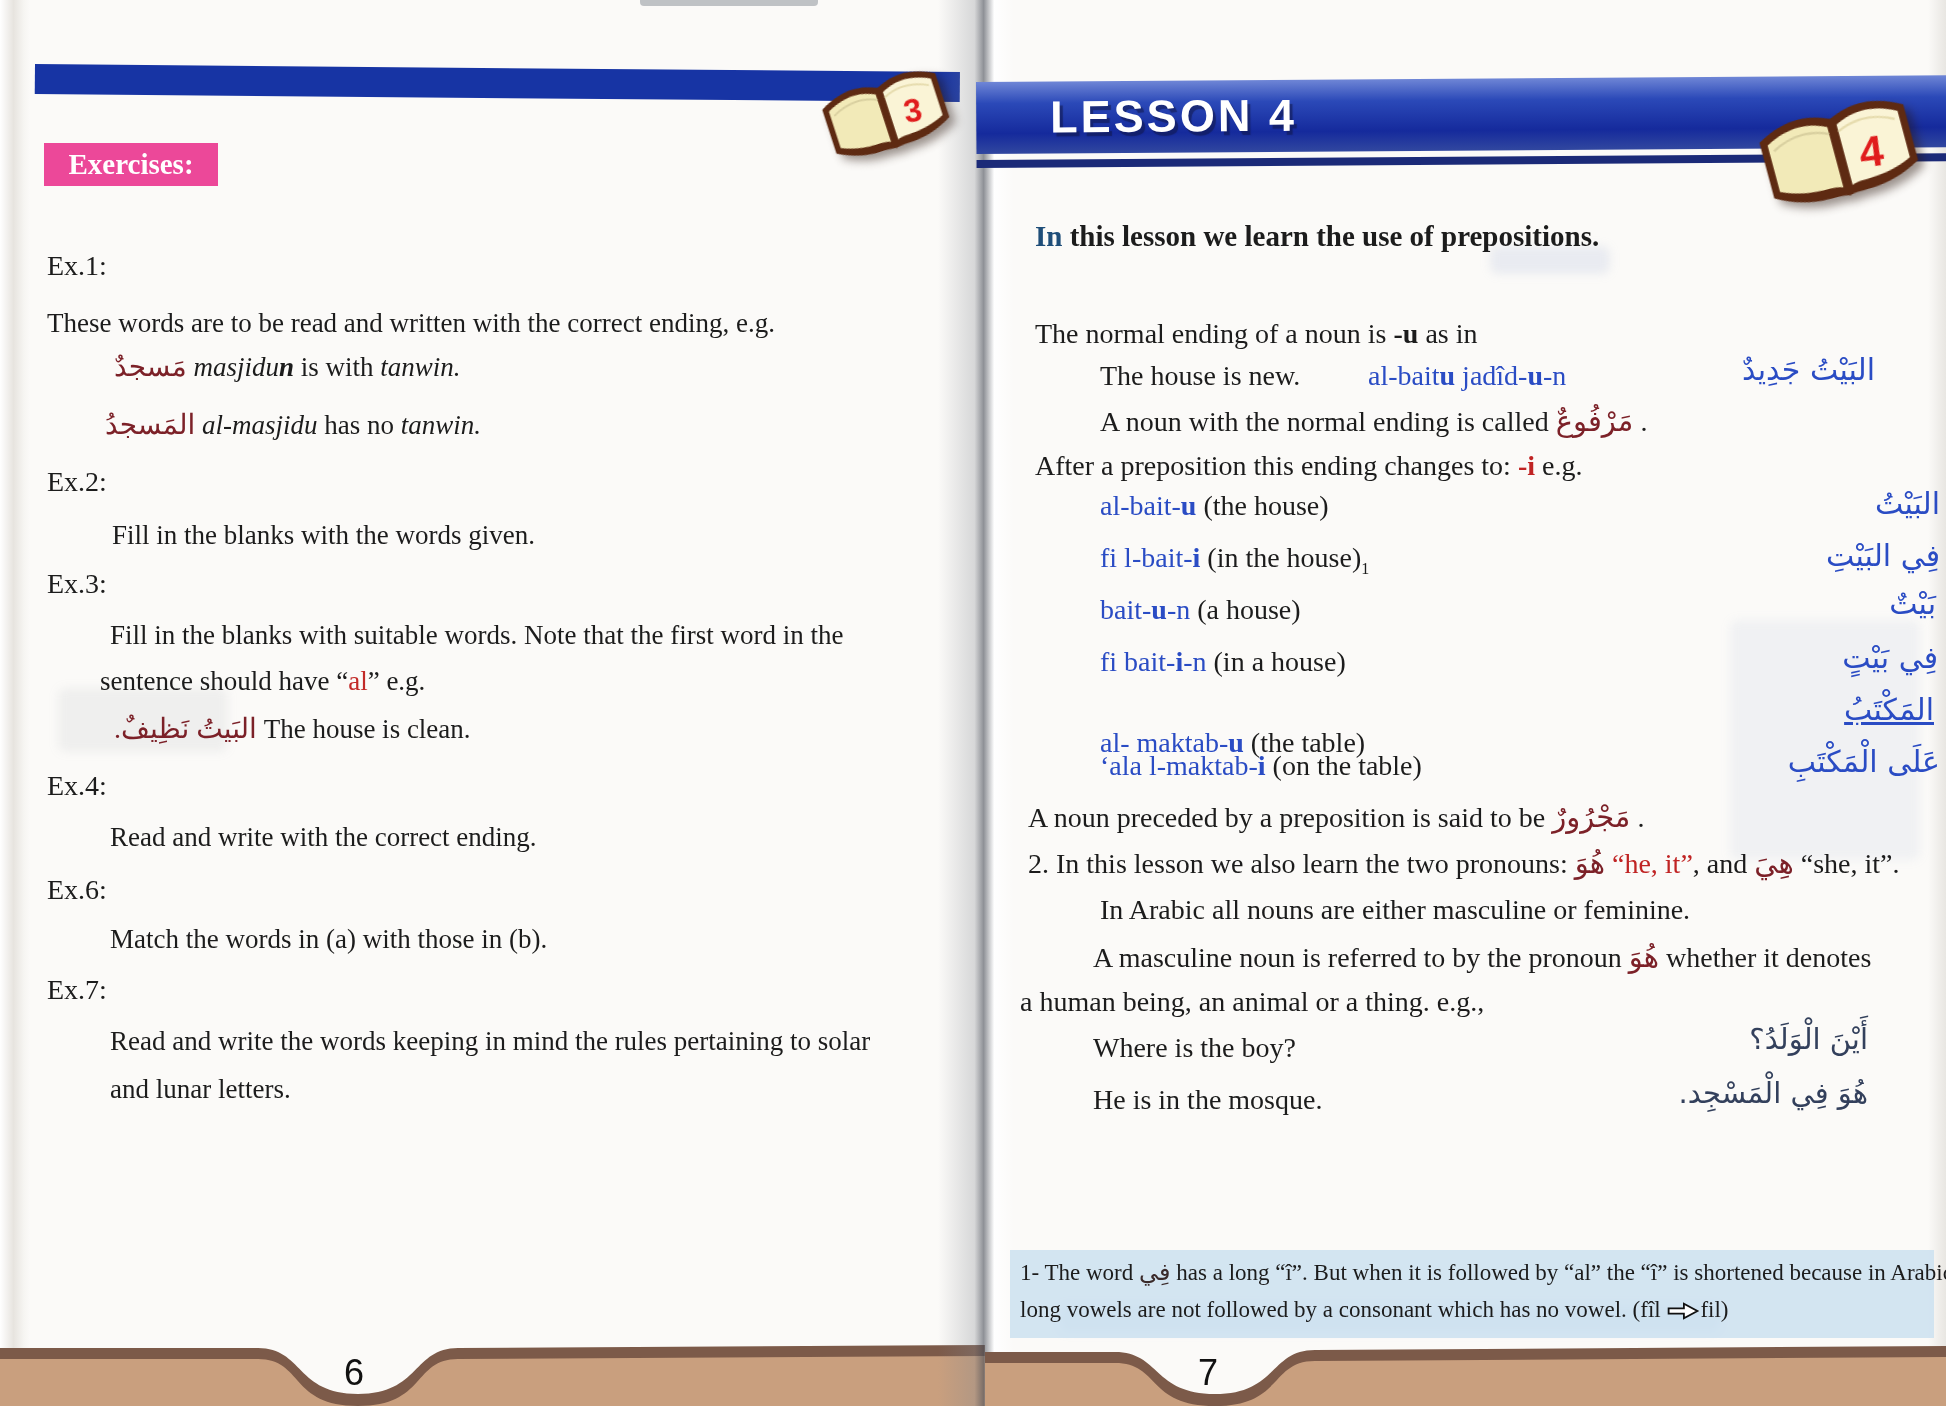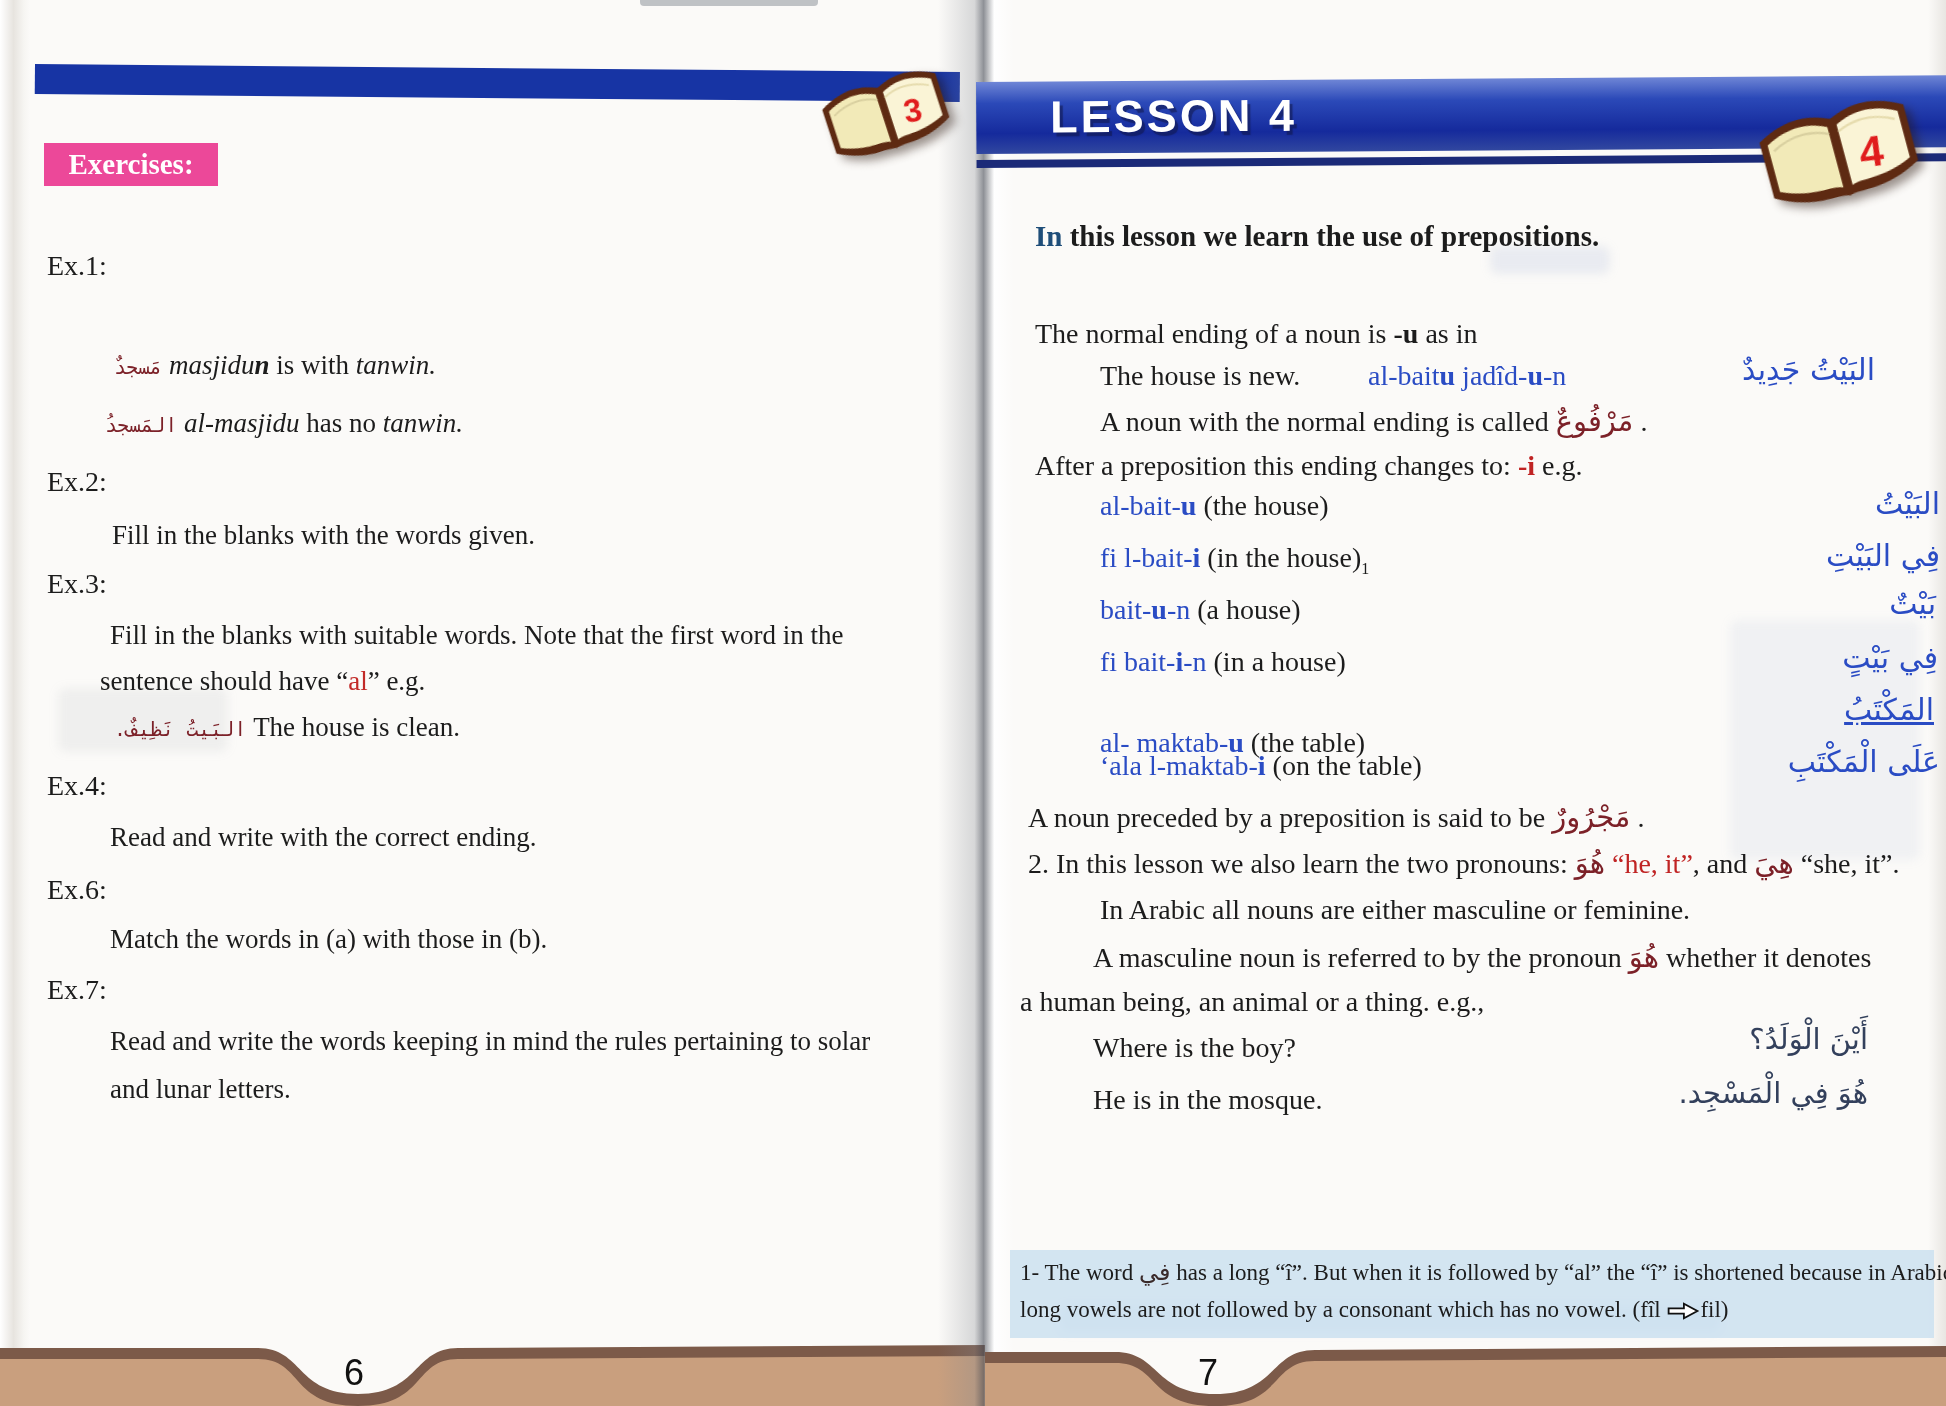--- a/index.html
+++ b/index.html
@@ -17,21 +17,21 @@
   .ghost{filter:blur(5px);border-radius:8px;}
   
   .bar-left{left:35px;top:64px;width:925px;height:30px;background:#1734a4;
      transform:rotate(.5deg);transform-origin:left top;}
   .redbox{left:44px;top:143px;width:174px;height:43px;background:#ec4899;
      display:flex;align-items:center;justify-content:center;}
   .redbox span{color:#fff;font-weight:bold;font-size:29px;}
   .exlabel{font-size:28px;}
   .lbody{font-size:27px;}
   .it{font-style:italic;}
-  .arL{font-family:Liberation Mono, monospace;font-size:20px;color:#7c2128;}
+  .arL{font-family:Liberation Serif, serif;font-size:28px;color:#7c2128;}
   .red{color:#c22a28;}
   
   .lesson-band{left:976px;top:82px;width:970px;transform:rotate(-.4deg);transform-origin:left top;}
   .lesson-bar{width:100%;height:72px;
      background:linear-gradient(180deg,#6f86d6 0%,#2b49b8 30%,#152a9c 72%,#31479f 100%);
      position:relative;}
   .lesson-bar .title{position:absolute;left:74px;top:10px;color:#fff;
      font-family:"Liberation Sans",sans-serif;font-weight:bold;font-size:45px;letter-spacing:3px;
      text-shadow:3px 4px 1px rgba(16,22,70,.55);}
   .lesson-underline{width:100%;height:8px;background:#1b2a78;margin-top:6px;}
@@ -74,20 +74,21 @@
   <svg class="abs icon-book" style="left:820px;top:64px;width:134px;height:106px;transform:rotate(-18deg);" viewBox="0 0 140 100">
     <path d="M8,22 C40,4 60,14 70,18 C80,14 100,4 132,22 L132,70 C100,88 80,80 70,84 C60,80 40,88 8,70 Z" fill="#5e2a12"></path>
     <path d="M14,26 C40,12 58,20 66,24 L66,76 C58,72 40,78 14,66 Z" fill="#f2eab8"></path>
     <path d="M126,26 C100,12 82,20 74,24 L74,76 C82,72 100,78 126,66 Z" fill="#faf4d6"></path>
     <path d="M18,32 C40,20 58,26 66,30" fill="none" stroke="#d9d0a0" stroke-width="2"></path>
     <path d="M122,32 C100,20 82,26 74,30" fill="none" stroke="#e6dcae" stroke-width="2"></path>
     <text x="88" y="62" font-family="Liberation Sans, sans-serif" font-size="34" font-weight="bold" fill="#e01d1d" transform="rotate(8 88 52)">3</text>
   </svg>
 
   <div class="abs exlabel" style="left:47px;top:250px;">Ex.1:</div>
+  <div class="abs lbody" style="left:47px;top:308px;">These words are to be read and written with the correct ending, e.g.</div>
 
   <div class="abs lbody" style="left:114px;top:350px;">
     <span class="arL">مَسجدٌ</span>
     <span> </span>
     <span class="it">masjidu</span><span class="it bb">n</span><span> is with </span><span class="it">tanwin.</span>
   </div>
 
   <div class="abs lbody" style="left:105px;top:408px;">
     <span class="arL">المَسجدُ</span>
     <span> </span>

